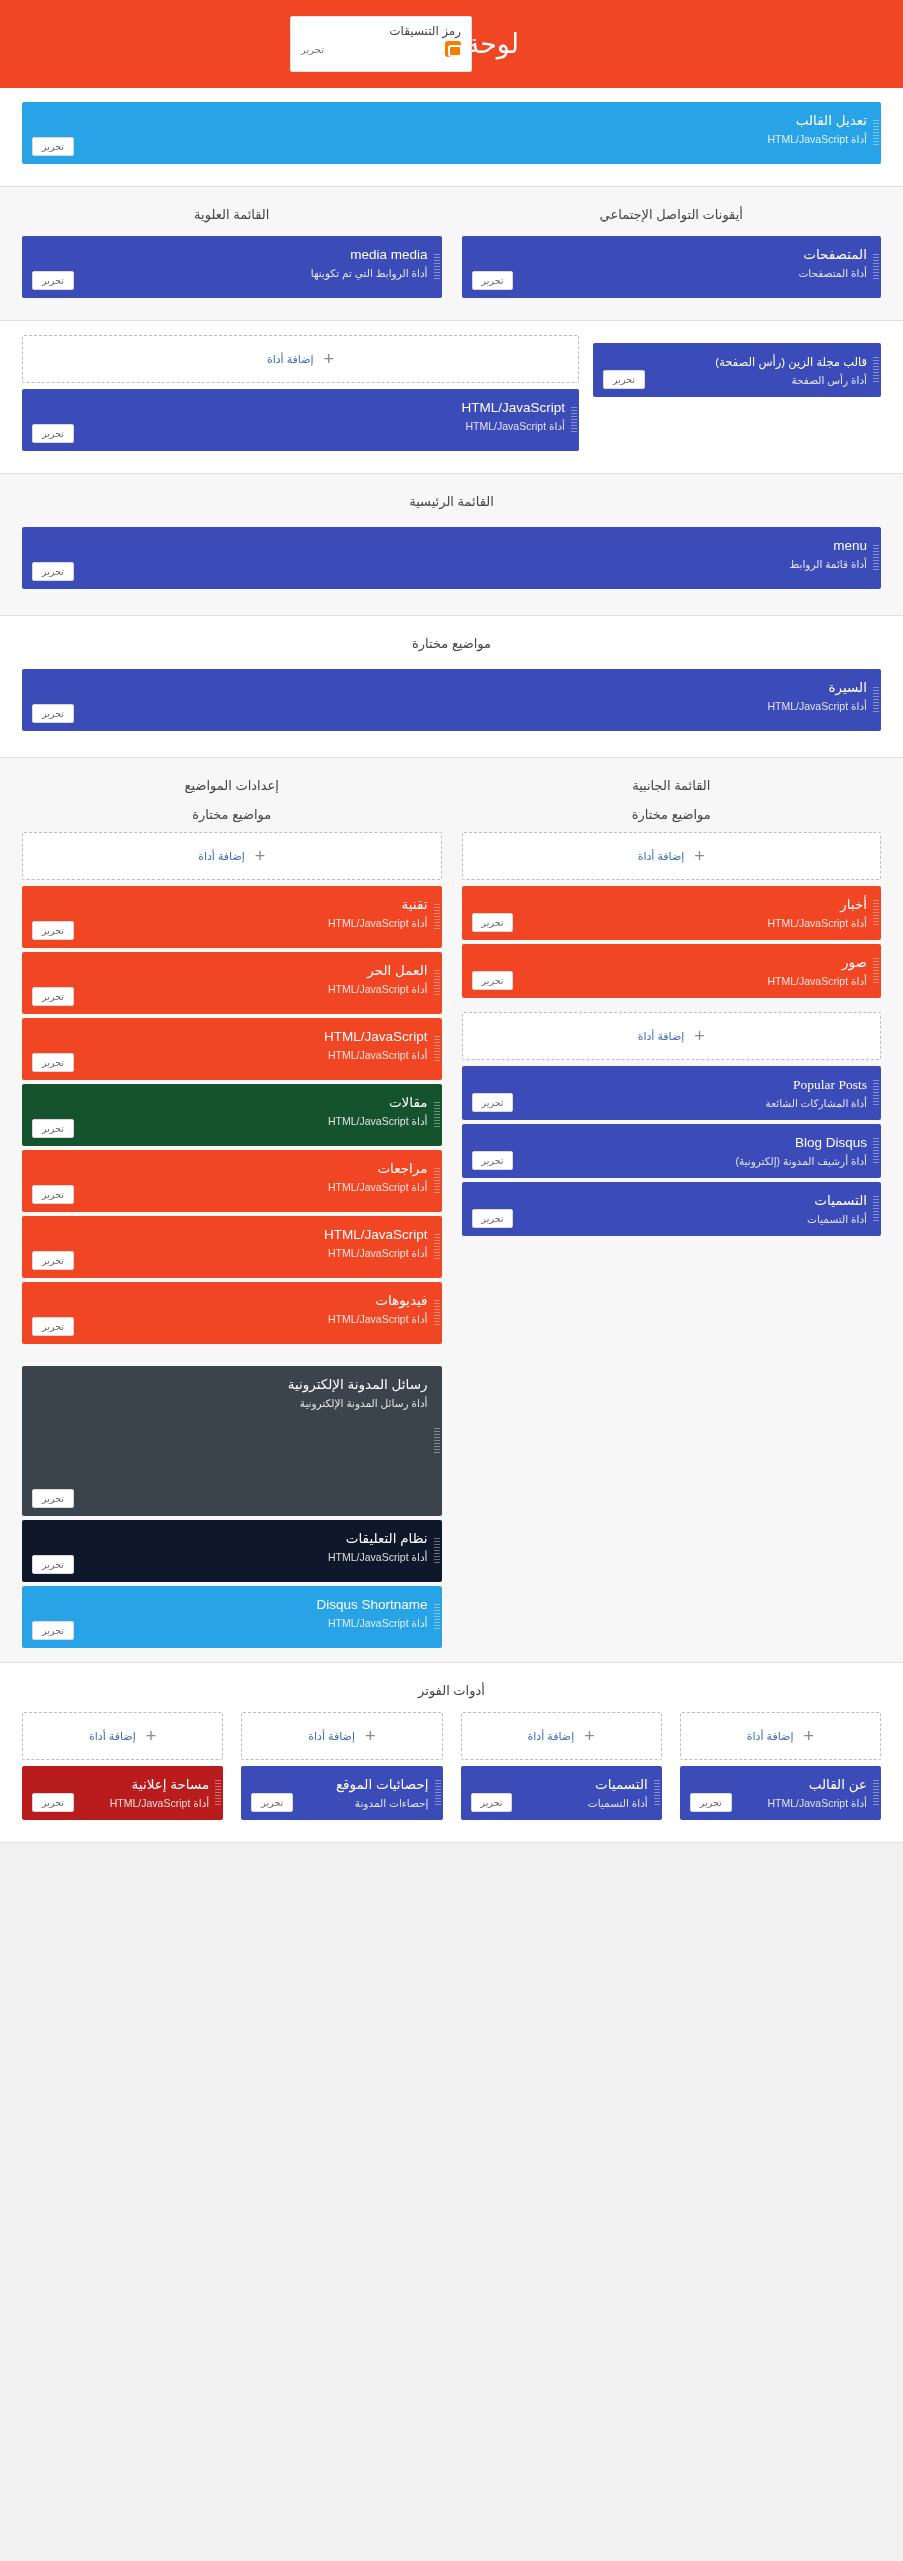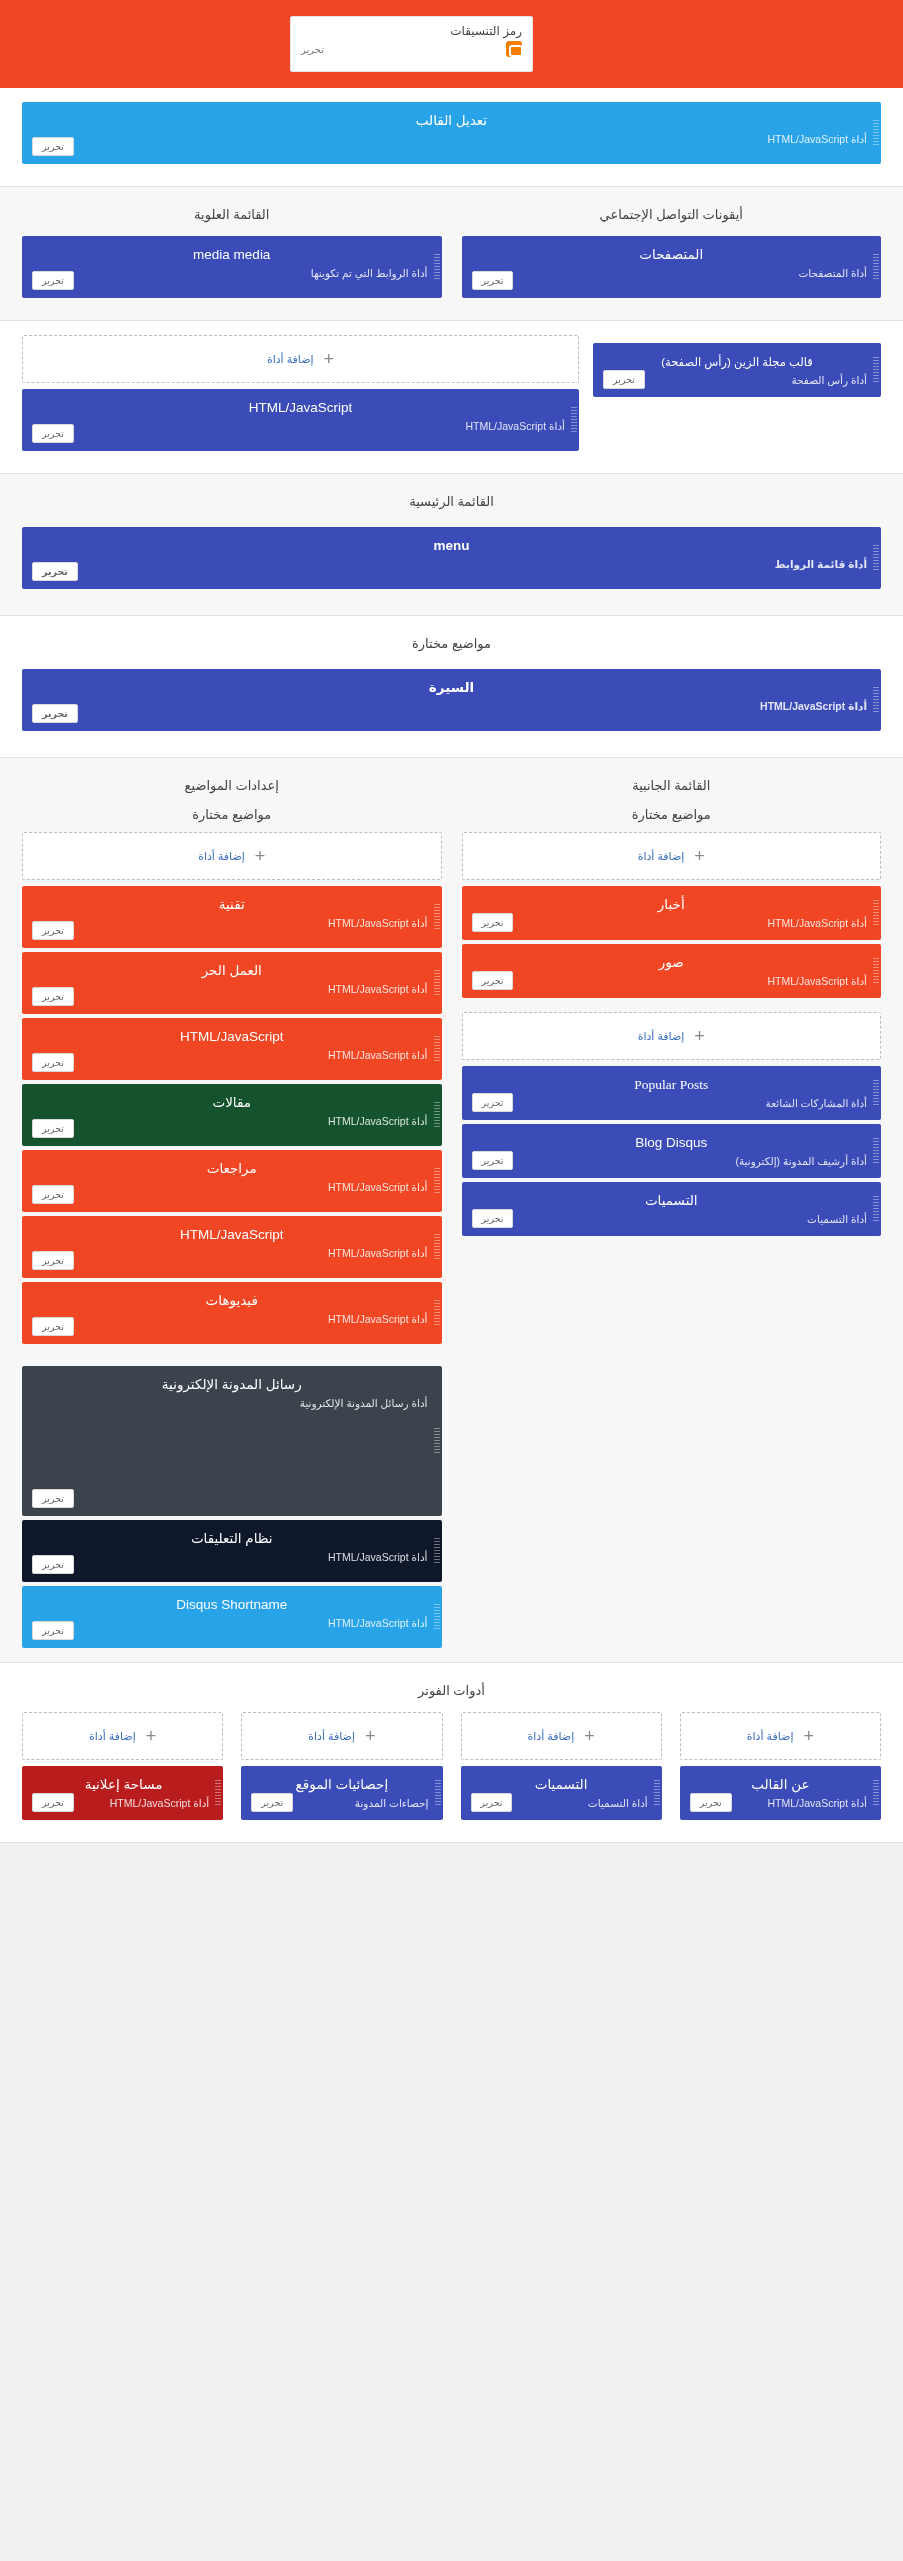--- a/index.html
+++ b/index.html
@@ -25,21 +25,21 @@
   .header-title {
     color:#fff;
     font-size:27px;
     font-weight:normal;
     letter-spacing:0.5px;
   }
   .header-widget {
     position:absolute;
     left:290px;
     top:16px;
-    width:243px;
+    width:182px;
     height:56px;
     background:#fff;
     border:1px solid #e3e3e3;
     border-radius:2px;
     padding:6px 10px 4px 10px;
   }
   .header-widget .hw-title {
     font-size:12px; color:#444; text-align:right; line-height:16px;
   }
   .header-widget .hw-row { display:flex; align-items:center; justify-content:space-between; margin-top:2px;}
@@ -75,21 +75,21 @@
   
   .widget {
     position:relative;
     border-radius:2px;
     padding:10px 14px 8px 14px;
     margin-bottom:4px;
     min-height:62px;
     color:#fff;
     overflow:hidden;
   }
-  .widget .w-title { font-size:13.5px; line-height:18px;text-align:center; }
+  .widget .w-title { font-size:13.5px; line-height:18px; }
   .widget .w-sub { font-size:10.5px; opacity:.85; margin-top:3px; }
   .widget .w-edit {
     position:absolute;
     left:10px; bottom:8px;
     background:#fff;
     color:#666;
     font-size:9.5px;
     padding:3px 9px;
     border:1px solid #d9d9d9;
     border-radius:2px;
@@ -115,21 +115,21 @@
     height:48px;
     display:flex;
     align-items:center;
     justify-content:center;
     gap:10px;
     font-size:11px;
     color:#3b6fbf;
     margin-bottom:6px;
   }
   .add-gadget .plus { font-size:18px; color:#888; line-height:1; }
-  .row-wrap { padding:4px 12px;font-weight:bold; }
+  .row-wrap { padding:4px 12px; }
 
   .cols-50 { display:flex; gap:20px; padding:0 12px; }
   .cols-50 > div { flex:1; }
 
   .main-flex { display:flex; gap:14px; padding:0 12px; align-items:flex-start; }
   .main-flex .left-col { width:288px; }
   .main-flex .right-col { flex:1; }
 
   .footer-cols { display:flex; gap:18px; padding:0 12px; }
   .footer-cols > div { flex:1; }

